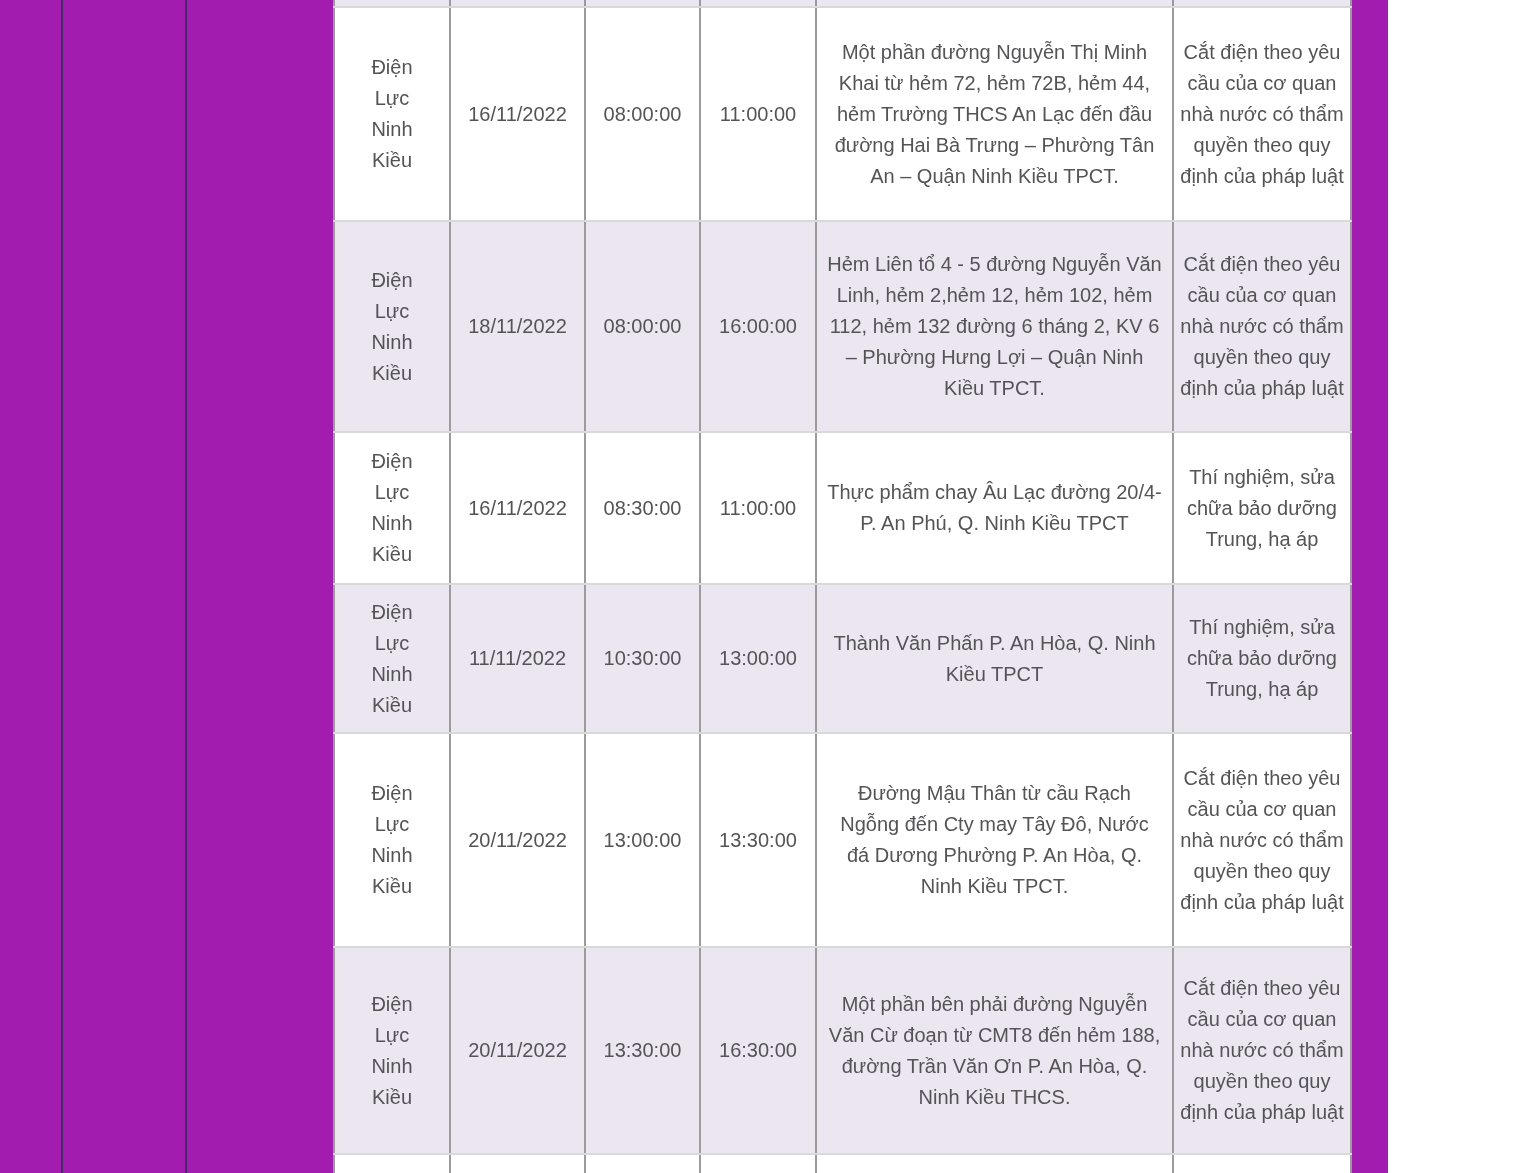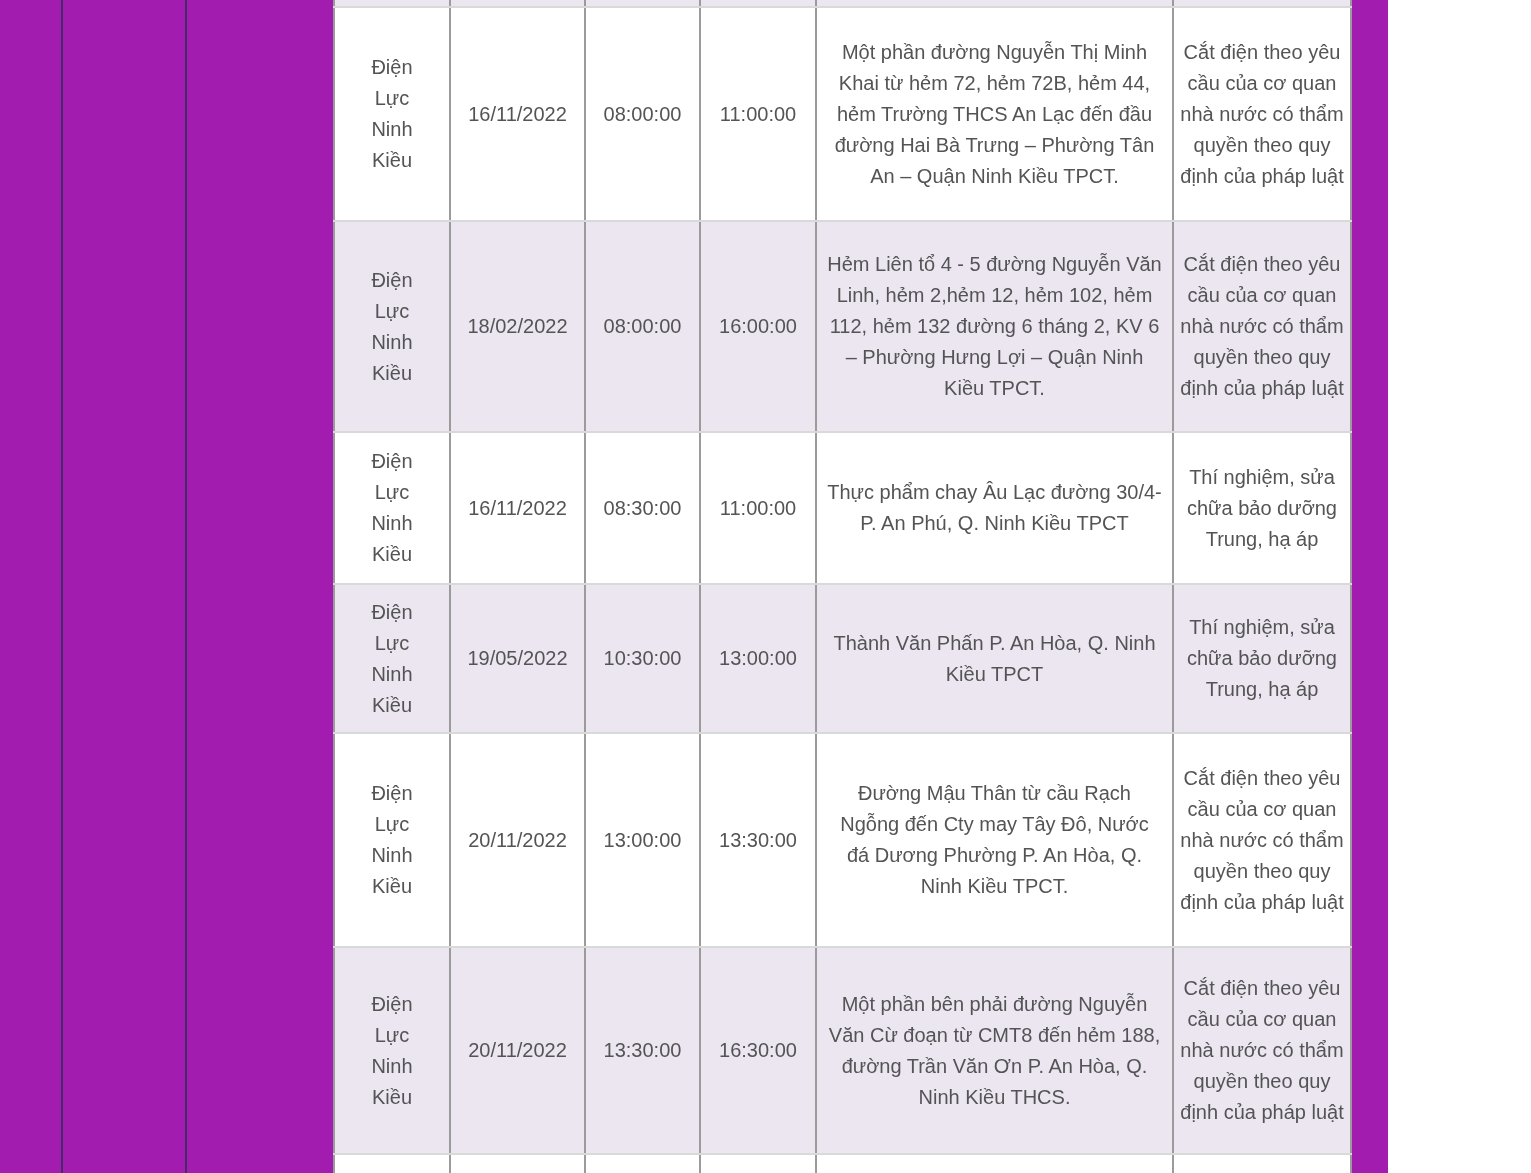--- a/index.html
+++ b/index.html
@@ -95,39 +95,39 @@
         <td class="c-unit"><span class="wrapbox">Điện Lực Ninh Kiều</span></td>
         <td class="c-date">16/11/2022</td>
         <td class="c-time">08:00:00</td>
         <td class="c-time">11:00:00</td>
         <td class="c-area">Một phần đường Nguyễn Thị Minh Khai từ hẻm 72, hẻm 72B, hẻm 44, hẻm Trường THCS An Lạc đến đầu đường Hai Bà Trưng – Phường Tân An – Quận Ninh Kiều TPCT.</td>
         <td class="c-reason">Cắt điện theo yêu cầu của cơ quan nhà nước có thẩm quyền theo quy định của pháp luật</td>
       </tr>
 
       <tr class="r2 alt">
         <td class="c-unit"><span class="wrapbox">Điện Lực Ninh Kiều</span></td>
-        <td class="c-date">18/02/2022</td>
+        <td class="c-date">18/11/2022</td>
         <td class="c-time">08:00:00</td>
         <td class="c-time">16:00:00</td>
         <td class="c-area">Hẻm Liên tổ 4 - 5 đường Nguyễn Văn Linh, hẻm 2,hẻm 12, hẻm 102, hẻm 112, hẻm 132 đường 6 tháng 2, KV 6 – Phường Hưng Lợi – Quận Ninh Kiều TPCT.</td>
         <td class="c-reason">Cắt điện theo yêu cầu của cơ quan nhà nước có thẩm quyền theo quy định của pháp luật</td>
       </tr>
 
       <tr class="r3 plain">
         <td class="c-unit"><span class="wrapbox">Điện Lực Ninh Kiều</span></td>
         <td class="c-date">16/11/2022</td>
         <td class="c-time">08:30:00</td>
         <td class="c-time">11:00:00</td>
-        <td class="c-area">Thực phẩm chay Âu Lạc đường 30/4- P. An Phú, Q. Ninh Kiều TPCT</td>
+        <td class="c-area">Thực phẩm chay Âu Lạc đường 20/4- P. An Phú, Q. Ninh Kiều TPCT</td>
         <td class="c-reason">Thí nghiệm, sửa chữa bảo dưỡng Trung, hạ áp</td>
       </tr>
 
       <tr class="r4 alt">
         <td class="c-unit"><span class="wrapbox">Điện Lực Ninh Kiều</span></td>
-        <td class="c-date">19/05/2022</td>
+        <td class="c-date">11/11/2022</td>
         <td class="c-time">10:30:00</td>
         <td class="c-time">13:00:00</td>
         <td class="c-area">Thành Văn Phấn P. An Hòa, Q. Ninh Kiều TPCT</td>
         <td class="c-reason">Thí nghiệm, sửa chữa bảo dưỡng Trung, hạ áp</td>
       </tr>
 
       <tr class="r5 plain">
         <td class="c-unit"><span class="wrapbox">Điện Lực Ninh Kiều</span></td>
         <td class="c-date">20/11/2022</td>
         <td class="c-time">13:00:00</td>

